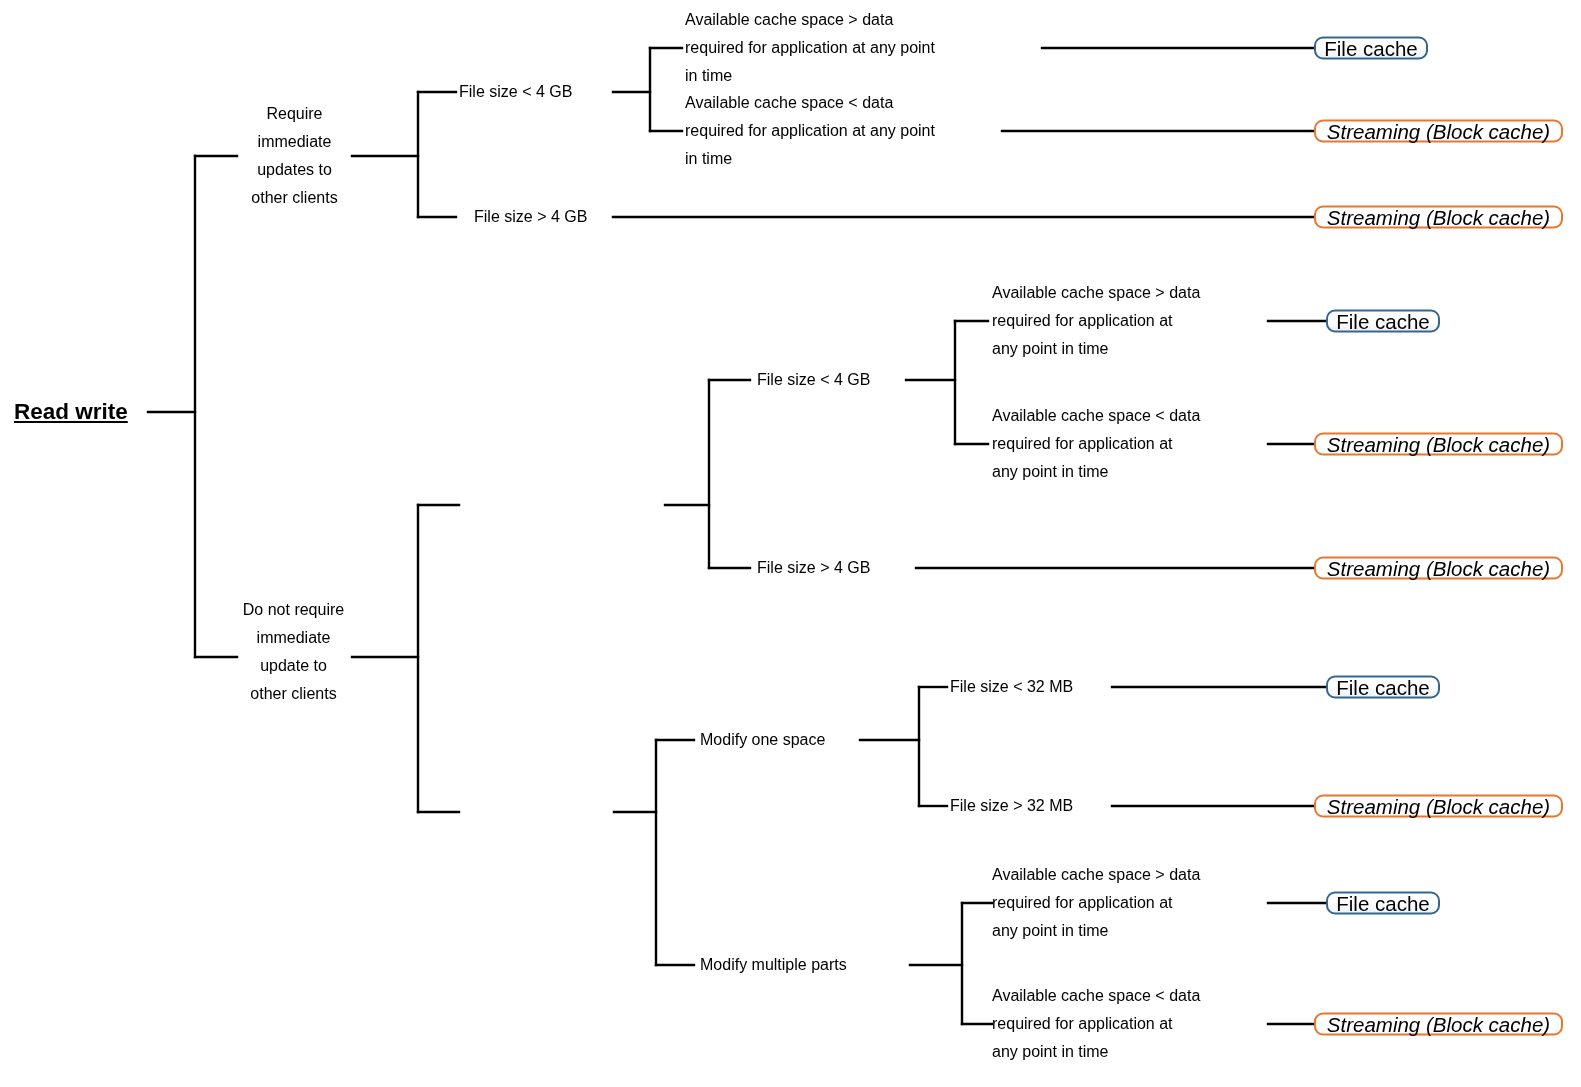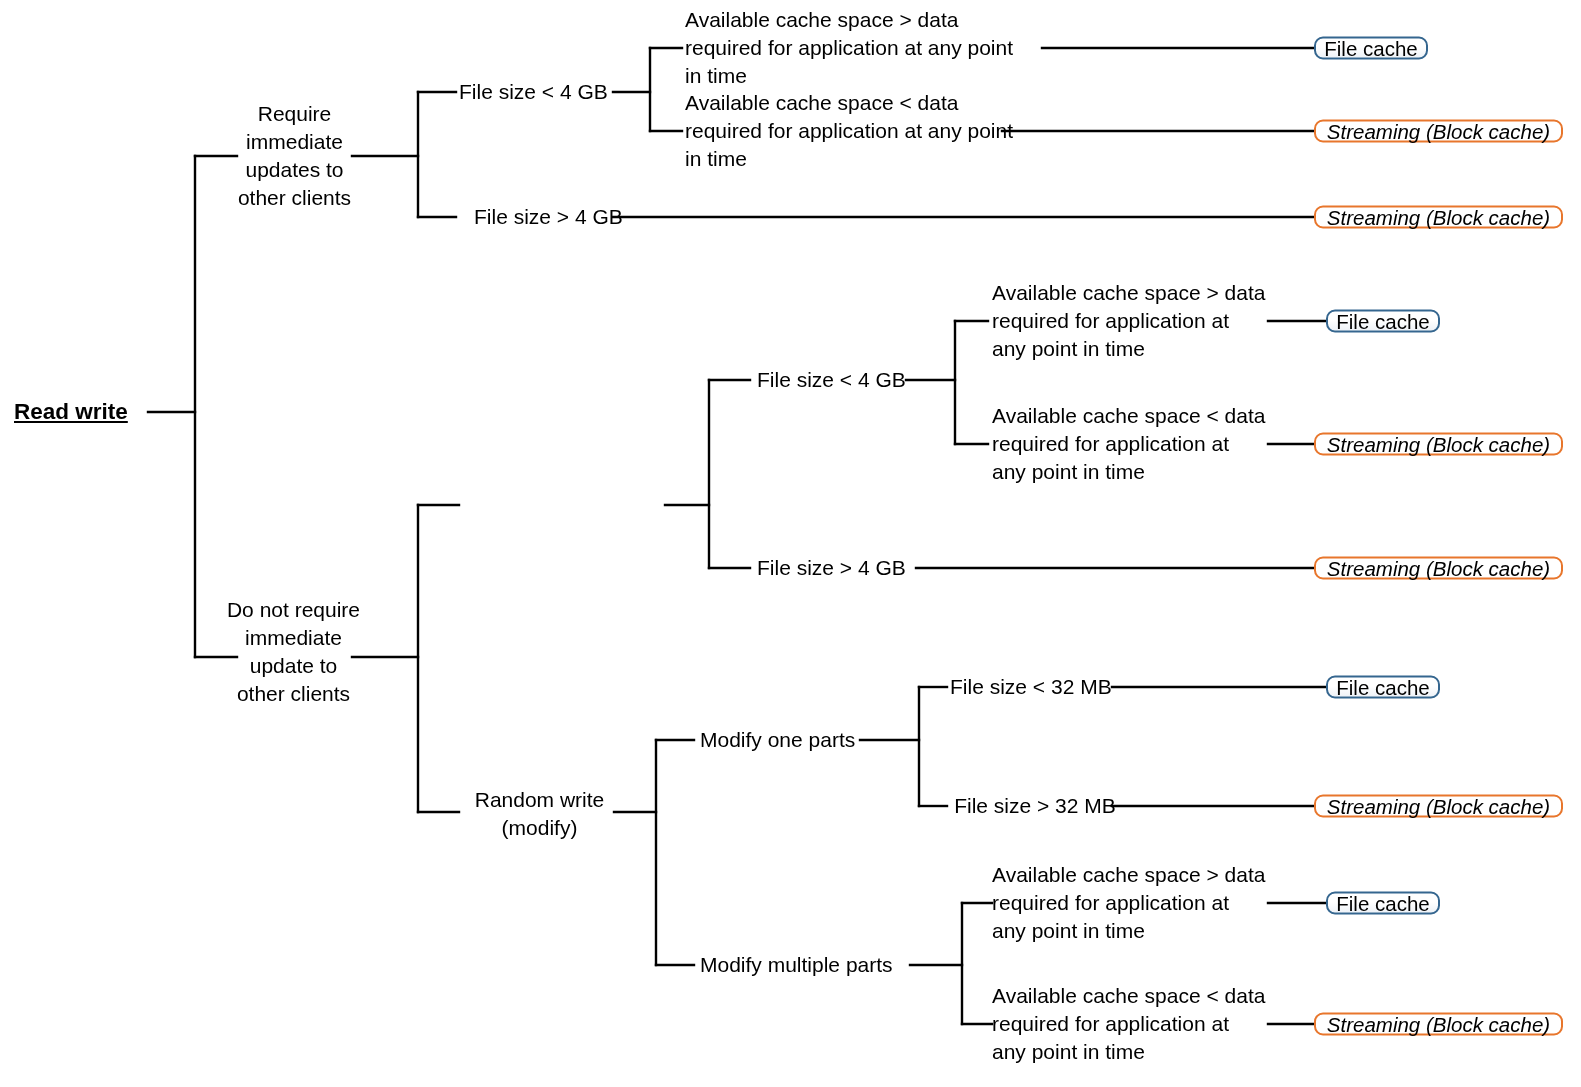--- a/index.html
+++ b/index.html
@@ -25,21 +25,21 @@
   }
   svg.lines path, svg.lines line {
     stroke: #000000;
     stroke-width: 2.4;
     fill: none;
     stroke-linecap: square;
   }
   .lbl {
     position: absolute;
     font-family: "Liberation Sans", sans-serif;
-    font-size: 21px;
+    font-size: 16px;
     line-height: 28px;
     color: #000000;
     white-space: pre-line;
     text-align: center;
     transform: translateY(-50%);
   }
   .lbl.left {
     text-align: left;
   }
   .root-lbl {
@@ -152,45 +152,43 @@
 updates to
 other clients</div>
   <div class="lbl" style="left:226px; top:652px; width:135px;">Do not require
 immediate
 update to
 other clients</div>
 
   <div class="lbl left" style="left:459px; top:92px; width:158px;">File size &lt; 4 GB</div>
   <div class="lbl left" style="left:474px; top:217px; width:158px;">File size &gt; 4 GB</div>
 
-  <div class="lbl" style="left:462px; top:814px; width:155px;">Random write
-(modify)</div>
 
   <div class="lbl left" style="left:685px; top:48px; width:370px;">Available cache space &gt; data
 required for application at any point
 in time</div>
   <div class="lbl left" style="left:685px; top:131px; width:370px;">Available cache space &lt; data
 required for application at any point
 in time</div>
 
   <div class="lbl left" style="left:757px; top:380px; width:158px;">File size &lt; 4 GB</div>
   <div class="lbl left" style="left:757px; top:568px; width:158px;">File size &gt; 4 GB</div>
 
-  <div class="lbl left" style="left:700px; top:740px; width:165px;">Modify one parts</div>
+  <div class="lbl left" style="left:700px; top:740px; width:165px;">Modify one space</div>
   <div class="lbl left" style="left:700px; top:965px; width:215px;">Modify multiple parts</div>
 
   <div class="lbl left" style="left:992px; top:321px; width:285px;">Available cache space &gt; data
 required for application at
 any point in time</div>
   <div class="lbl left" style="left:992px; top:444px; width:285px;">Available cache space &lt; data
 required for application at
 any point in time</div>
 
   <div class="lbl left" style="left:950px; top:687px; width:170px;">File size &lt; 32 MB</div>
-  <div class="lbl left" style="left:950px; top:806px; width:170px;text-align:center;">File size &gt; 32 MB</div>
+  <div class="lbl left" style="left:950px; top:806px; width:170px;">File size &gt; 32 MB</div>
 
   <div class="lbl left" style="left:992px; top:903px; width:285px;">Available cache space &gt; data
 required for application at
 any point in time</div>
   <div class="lbl left" style="left:992px; top:1024px; width:285px;">Available cache space &lt; data
 required for application at
 any point in time</div>
 
   <div class="term blue" style="left:1314px; top:48px; width:114px;">File cache</div>
   <div class="term orange" style="left:1314px; top:131px; width:249px;">Streaming (Block cache)</div>

